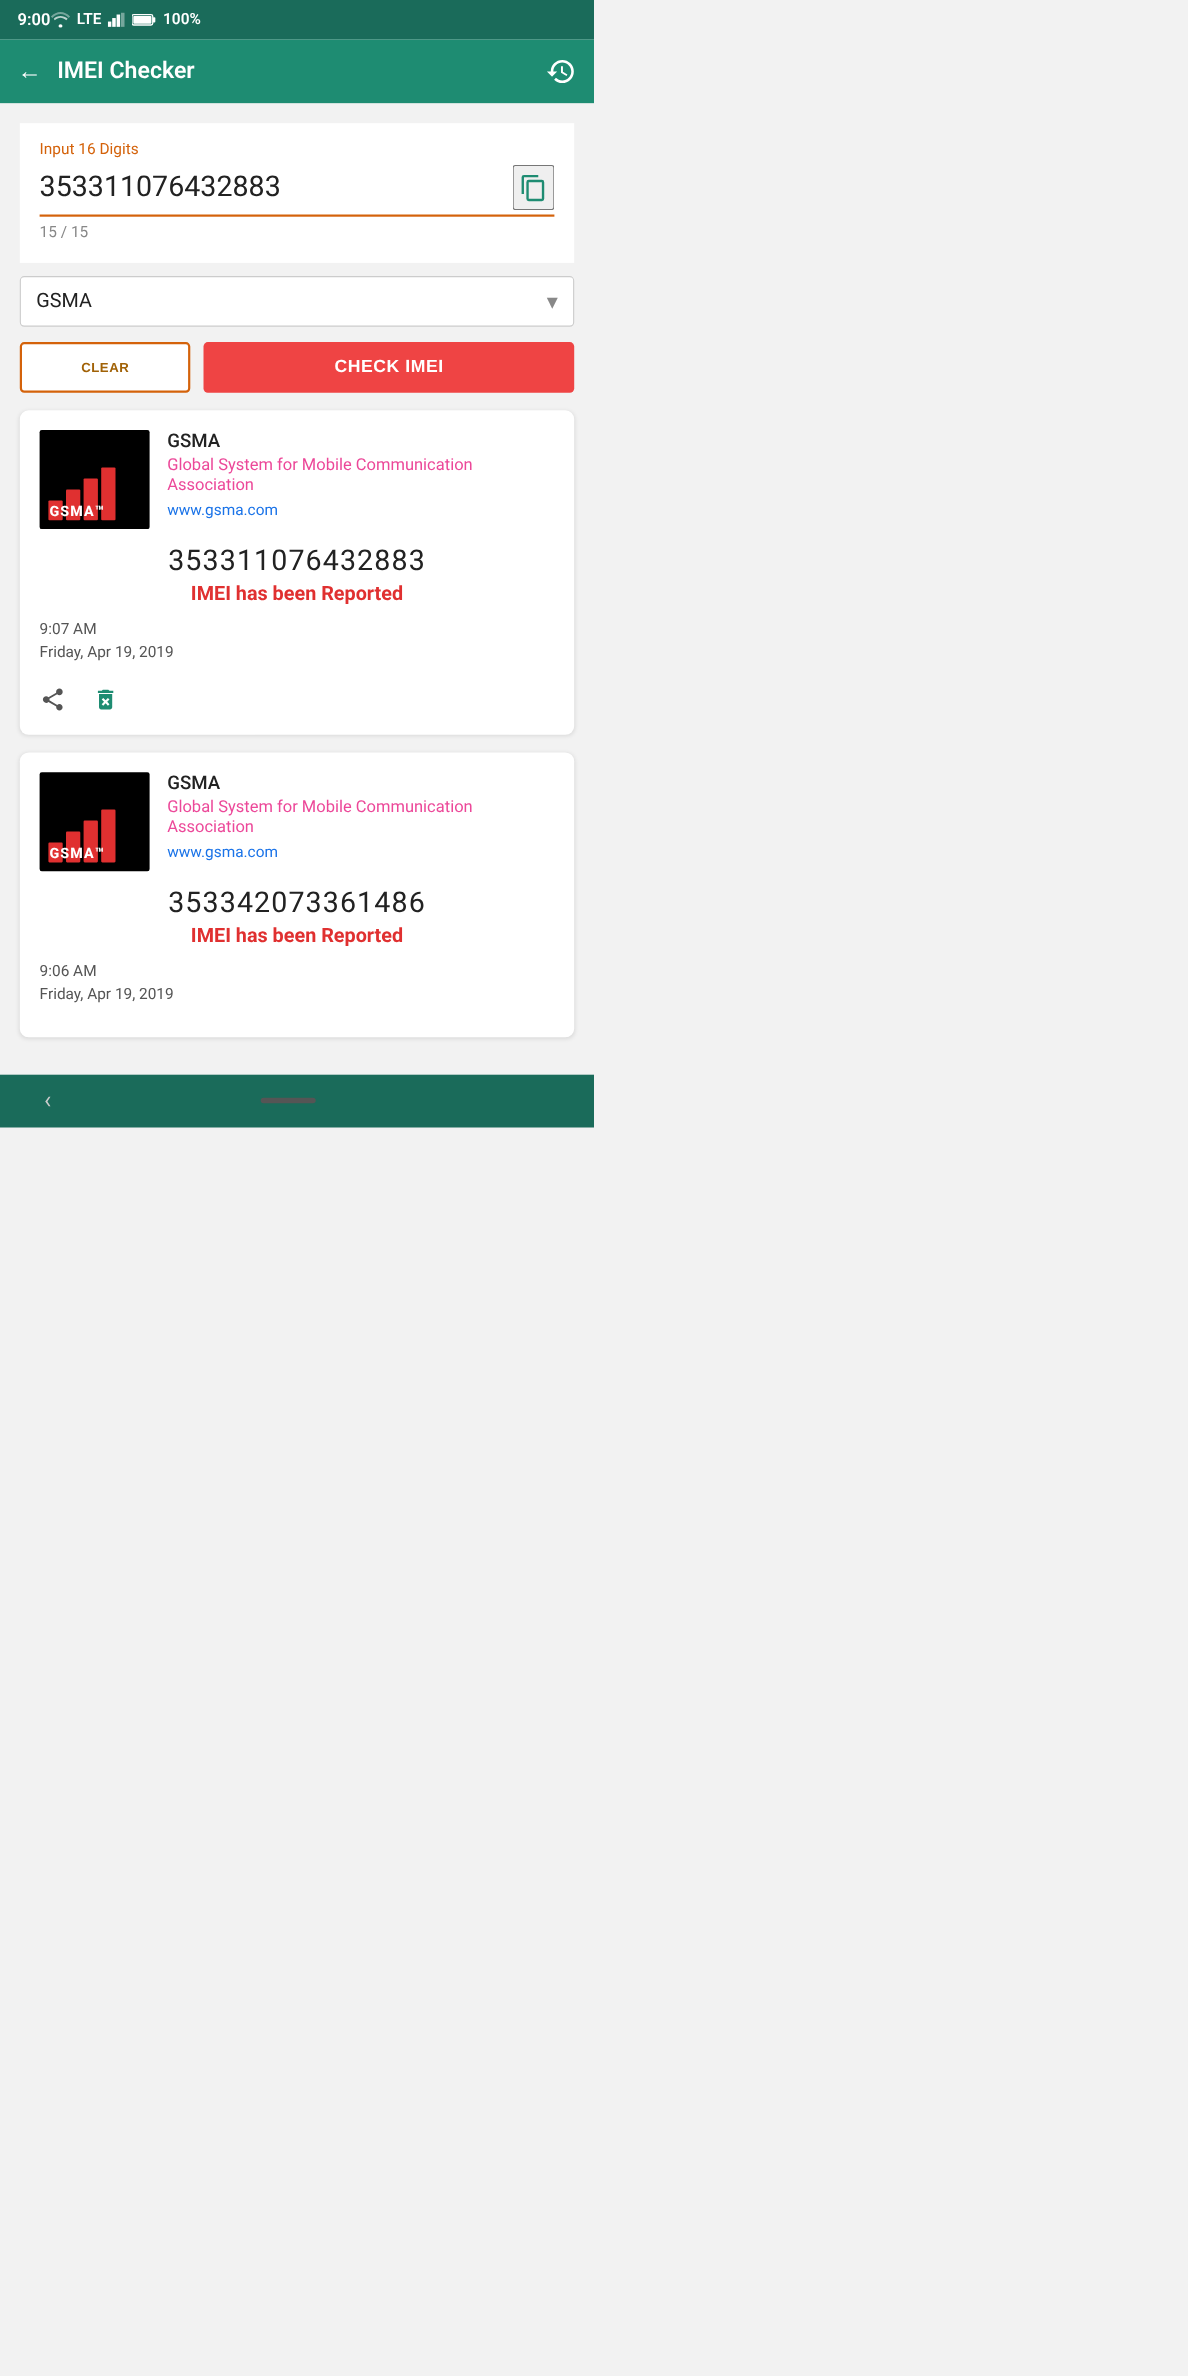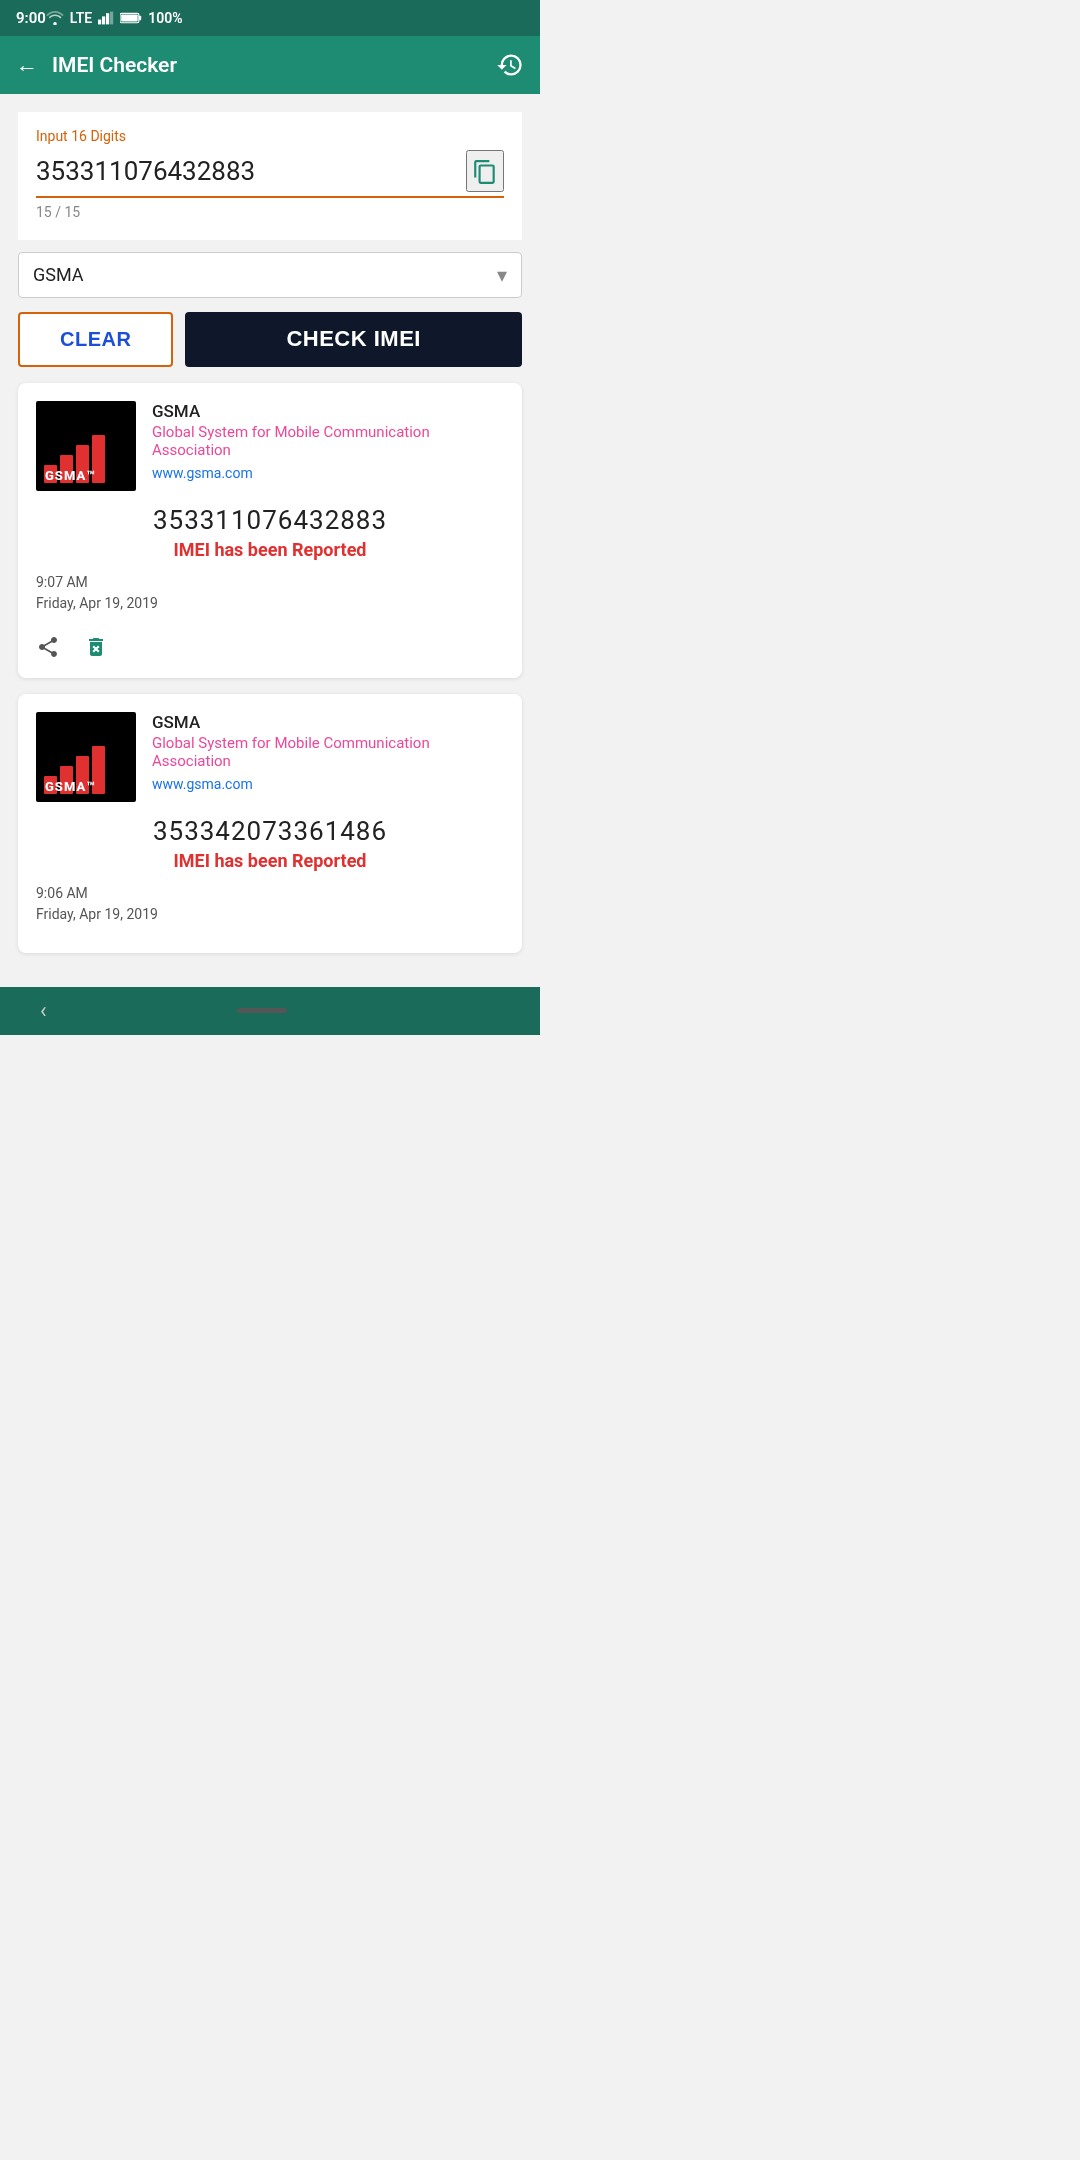--- a/index.html
+++ b/index.html
@@ -127,33 +127,33 @@
     .btn-row {
       display: flex;
       gap: 12px;
       margin-bottom: 16px;
     }
     .btn-clear {
       flex: 1;
       padding: 14px;
       border: 2px solid #d4620a;
       background: #fff;
-      color: #1d4ed8;
-      font-size: 20px;
+      color: #a16207;
+      font-size: 12px;
       font-weight: 700;
       border-radius: 4px;
       cursor: pointer;
       letter-spacing: 0.5px;
     }
     .btn-check {
       flex: 2.5;
       padding: 14px;
-      background: #0f172a;
+      background: #ef4444;
       color: #fff;
-      font-size: 22px;
+      font-size: 16px;
       font-weight: 700;
       border: none;
       border-radius: 4px;
       cursor: pointer;
       letter-spacing: 0.5px;
     }
 
     
     .result-card {
       background: #fff;

